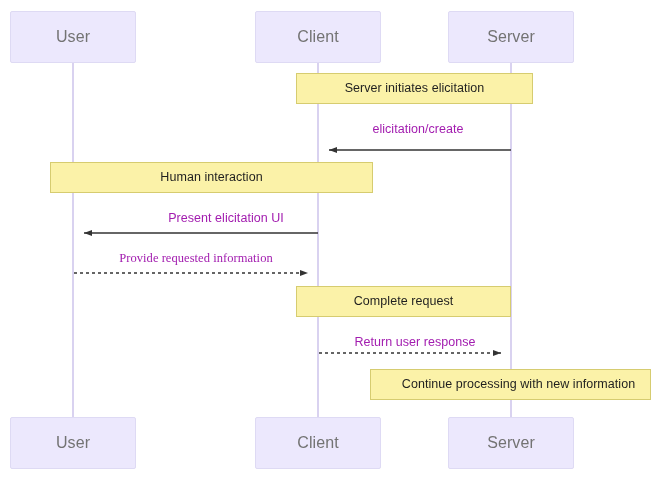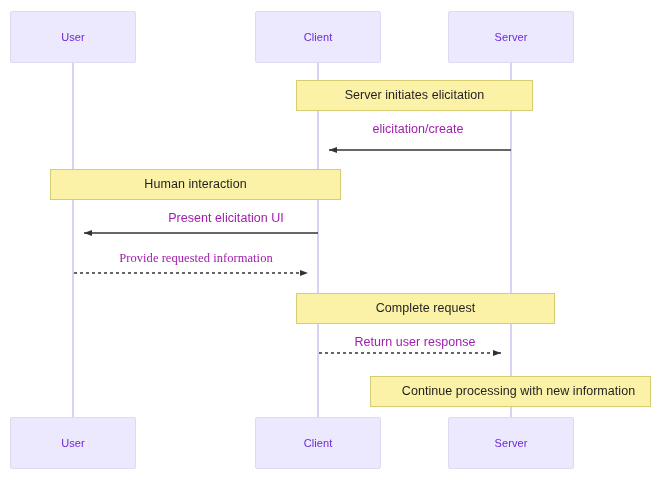--- a/index.html
+++ b/index.html
@@ -25,40 +25,39 @@
     position: absolute;
     background: #ECE8FD;
     border: 1px solid #DEDAF4;
     border-radius: 2px;
     box-sizing: border-box;
     display: flex;
     align-items: center;
     justify-content: center;
   }
   .participant-label {
-    font-size: 11px;
-    color: #6d28d9;
+    font-size: 16px;
+    color: #737373;
     font-family: "Liberation Sans", sans-serif;
     line-height: 1;
     letter-spacing: 0.1px;
   }
   .lifeline {
     position: absolute;
     width: 2px;
     background: #D9D2F0;
   }
   .note {
     position: absolute;
     background: #FBF2A8;
     border: 1px solid #D6CC70;
     box-sizing: border-box;
     display: flex;
     align-items: center;
     justify-content: center;
-    margin-top: 7px;
   }
   .note-label {
     font-size: 12.5px;
     color: #1f1f1f;
     font-family: "Liberation Sans", sans-serif;
     line-height: 1;
     white-space: nowrap;
     letter-spacing: 0.05px;
   }
   .msg-label {
@@ -118,22 +117,22 @@
       <line x1="74" y1="273" x2="308" y2="273" stroke="#333333" stroke-width="1.6" stroke-dasharray="3,3" marker-end="url(#ah-right)"></line>
       <line x1="319" y1="353" x2="501" y2="353" stroke="#333333" stroke-width="1.6" stroke-dasharray="3,3" marker-end="url(#ah-right)"></line>
     </svg>
     <div class="msg-label" style="left: 418px; top: 123px; transform: translateX(-50%);">elicitation/create</div>
     <div class="msg-label" style="left: 199px; top: 212px; transform: translateX(-50%); margin-left: 27px;">Present elicitation UI</div>
     <div class="msg-label" style="left: 196px; top: 252px; transform: translateX(-50%); font-family: Liberation Serif, serif;">Provide requested information</div>
     <div class="msg-label" style="left: 415px; top: 336px; transform: translateX(-50%);">Return user response</div>
     <div class="note" style="left: 296px; top: 73px; width: 237px; height: 31px;">
       <span class="note-label">Server initiates elicitation</span>
     </div>
-    <div class="note" style="left: 50px; top: 162px; width: 291px; height: 31px;">
+    <div class="note" style="left: 50px; top: 162px; width: 323px; height: 31px;">
       <span class="note-label">Human interaction</span>
     </div>
-    <div class="note" style="left: 296px; top: 286px; width: 259px; height: 31px;">
+    <div class="note" style="left: 296px; top: 286px; width: 215px; height: 31px;">
       <span class="note-label">Complete request</span>
     </div>
     <div class="note" style="left: 370px; top: 369px; width: 281px; height: 31px; padding-left: 16px;">
       <span class="note-label">Continue processing with new information</span>
     </div>
   </div>
 
 </body></html>

